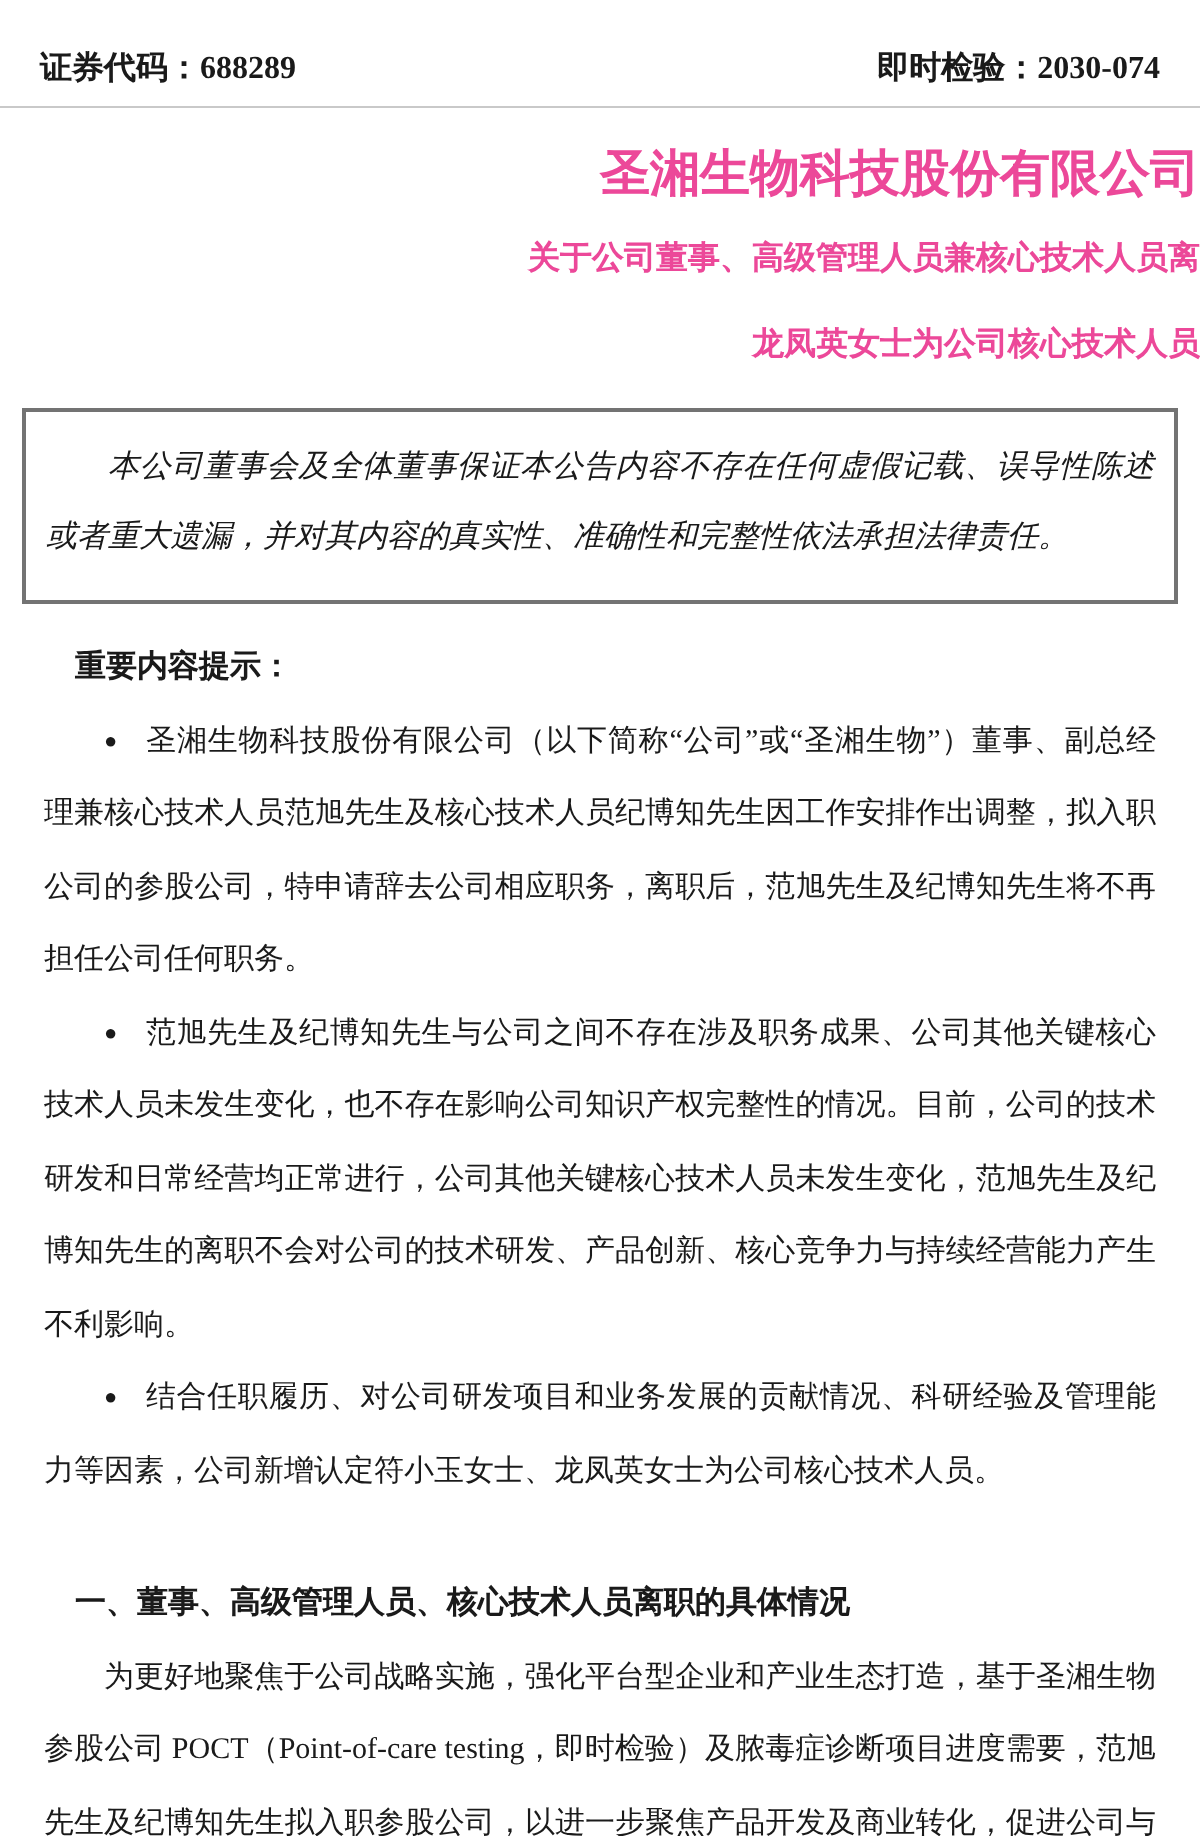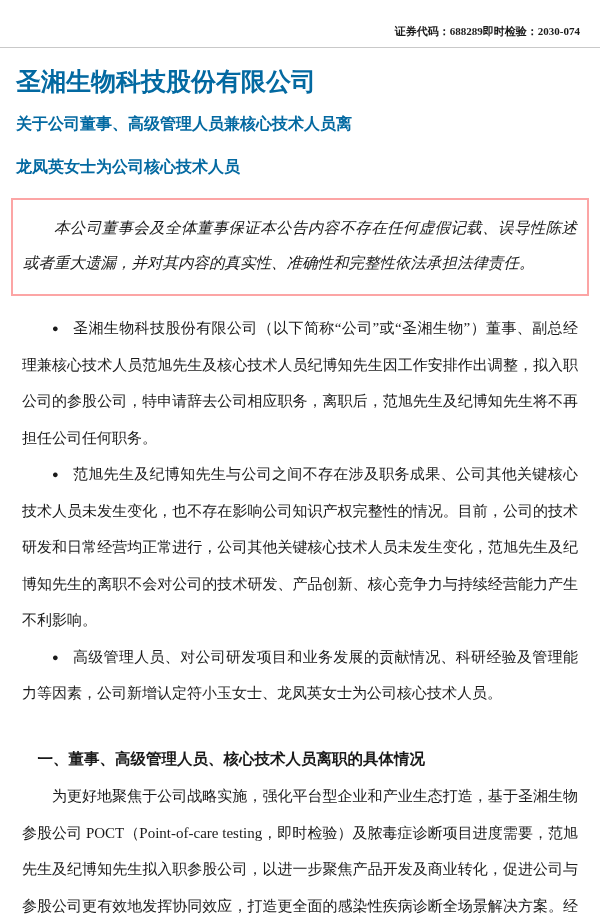--- a/index.html
+++ b/index.html
@@ -10,43 +10,44 @@
     height: 918px;
     margin: 0 auto;
     background: #ffffff;
     overflow: hidden;
     font-family: "Liberation Serif", "DejaVu Serif", serif;
     color: #1a1a1a;
   }
   
   .doc-header {
     display: flex;
-    justify-content: flex-end;
+    justify-content: space-between;
     align-items: baseline;
     padding: 24px 20px 8px 20px;
     font-weight: bold;
-    font-size: 11px;
+    font-size: 16px;
     border-bottom: 1px solid #c9c9c9;
+    gap: 20px;
   }
   .doc-header .pair { white-space: nowrap; }
   
   .title-block {
     margin-top: 12px;
-    text-align: left;
-    color: #0369a1;
+    text-align: right;
+    color: #ec4899;
     font-family: "Liberation Sans", "DejaVu Sans", sans-serif;
     font-weight: bold;
     margin-left: 16px;
   }
   .title-line1 { font-size: 25px; line-height: 42px; }
   .title-line2, .title-line3 { font-size: 16px; line-height: 43px; }
   
   .disclaimer-box {
     margin: 10px 11px 0 11px;
-    border: 2px solid #fca5a5;
+    border: 2px solid #737373;
     padding: 10px 10px 14px 10px;
   }
   .disclaimer-text {
     font-style: italic;
     font-size: 15.5px;
     line-height: 35px;
     text-indent: 2em;
     text-align: justify;
   }
   
@@ -64,21 +65,21 @@
   }
   .bullet-para { text-indent: 2em; }
   .bullet-glyph {
     display: inline-block;
     font-size: 11px;
     vertical-align: 1px;
     margin-right: 14px;
     text-indent: 0;
   }
   .section-heading {
-    font-family: Liberation Mono, monospace;
+    font-family: Liberation Serif, serif;
     font-weight: bold;
     font-size: 15.5px;
     text-indent: 1em;
     margin-top: 30px;
   }
   .body-para { text-indent: 2em; }
 </style>
 </head>
 <body>
 
@@ -94,26 +95,27 @@
     <div class="title-line2">关于公司董事、高级管理人员兼核心技术人员离</div>
     <div class="title-line3">龙凤英女士为公司核心技术人员</div>
   </div>
 
   <div class="disclaimer-box">
     <p class="disclaimer-text">本公司董事会及全体董事保证本公告内容不存在任何虚假记载、误导性陈述或者重大遗漏，并对其内容的真实性、准确性和完整性依法承担法律责任。</p>
   </div>
 
   <div class="body-area">
 
+    <p class="notice-heading">重要内容提示：</p>
 
     <p class="bullet-para"><span class="bullet-glyph">●</span><span>圣湘生物科技股份有限公司（以下简称“公司”或“圣湘生物”）董事、副总经理兼核心技术人员范旭先生及核心技术人员纪博知先生因工作安排作出调整，拟入职公司的参股公司，特申请辞去公司相应职务，离职后，范旭先生及纪博知先生将不再担任公司任何职务。</span></p>
 
     <p class="bullet-para"><span class="bullet-glyph">●</span><span>范旭先生及纪博知先生与公司之间不存在涉及职务成果、公司其他关键核心技术人员未发生变化，也不存在影响公司知识产权完整性的情况。目前，公司的技术研发和日常经营均正常进行，公司其他关键核心技术人员未发生变化，范旭先生及纪博知先生的离职不会对公司的技术研发、产品创新、核心竞争力与持续经营能力产生不利影响。</span></p>
 
-    <p class="bullet-para"><span class="bullet-glyph">●</span><span>高级管理人员、对公司研发项目和业务发展的贡献情况、科研经验及管理能力等因素，公司新增认定符小玉女士、龙凤英女士为公司核心技术人员。</span></p>
+    <p class="bullet-para"><span class="bullet-glyph">●</span><span>结合任职履历、对公司研发项目和业务发展的贡献情况、科研经验及管理能力等因素，公司新增认定符小玉女士、龙凤英女士为公司核心技术人员。</span></p>
 
     <p class="section-heading">一、董事、高级管理人员、核心技术人员离职的具体情况</p>
 
     <p class="body-para">为更好地聚焦于公司战略实施，强化平台型企业和产业生态打造，基于圣湘生物参股公司 POCT（Point-of-care testing，即时检验）及脓毒症诊断项目进度需要，范旭先生及纪博知先生拟入职参股公司，以进一步聚焦产品开发及商业转化，促进公司与参股公司更有效地发挥协同效应，打造更全面的感染性疾病诊断全场景解决方案。经参股公司结合其科研及管理能力进行招聘及遴选，范旭先生将担任湖南圣维鲲腾生物科技有限公司总经理，纪博知先生将担任湖南圣维斯睿生物科技有限公司总经理，特申请辞去圣湘生物相应职务，离职后，范旭先生及纪博知先生将不再担任圣湘生物任何职务。</p>
 
   </div>
 
 </div>
 
 </body></html>

